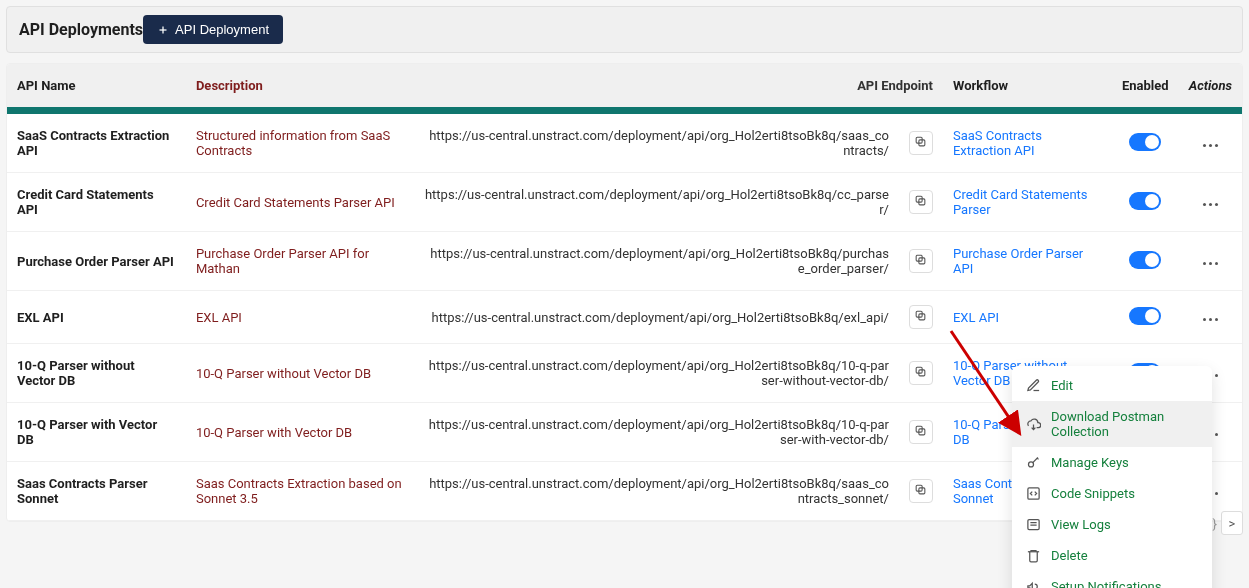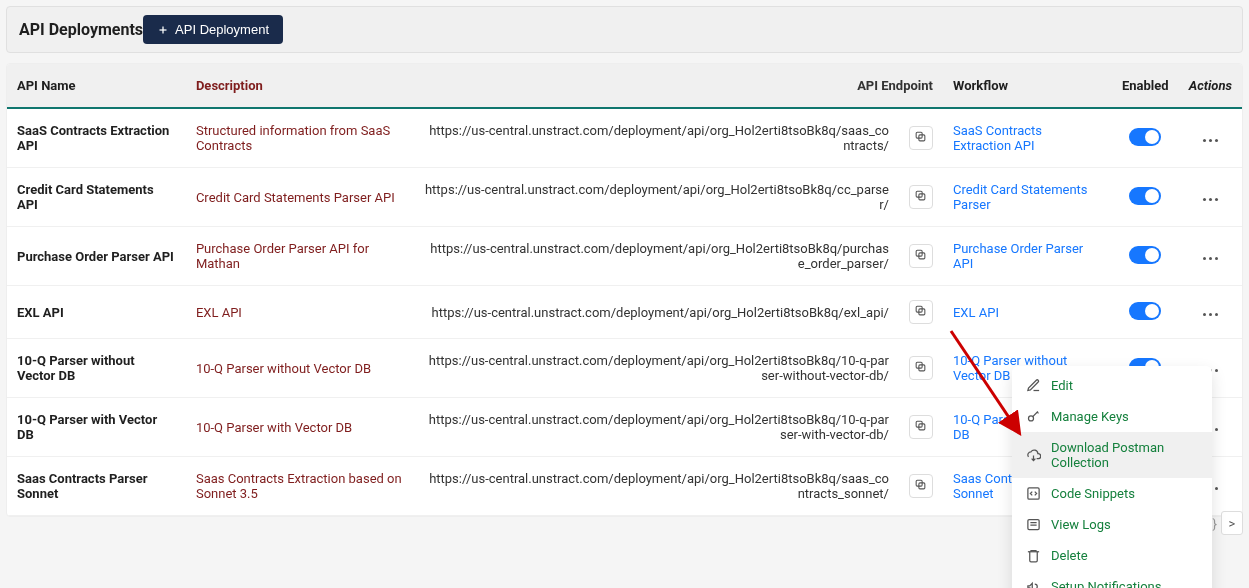--- a/index.html
+++ b/index.html
@@ -50,21 +50,21 @@
     table {
       width: 100%;
       border-collapse: collapse;
     }
     thead th {
       background: #f0f0f0;
       text-align: left;
       font-weight: 700;
       font-size: 13px;
       padding: 14px 10px;
-      border-bottom: 2px solid #0f766e;
+      border-bottom: 7px solid #0f766e;
     }
     tbody td {
       padding: 14px 10px;
       border-bottom: 1px solid #f0f0f0;
       vertical-align: middle;
       font-size: 13px;
     }
     .col-name { width: 180px; font-weight: 700; }
     .col-desc { width: 230px; color: #7f1d1d; }
     .col-endpoint { width: 490px; color: #333; word-break: break-all; text-align: right; }
@@ -325,35 +325,35 @@
 </div>
 
 <div class="menu">
   <div class="menu-item">
     <svg class="ico" viewBox="0 0 24 24" fill="none" stroke="currentColor" stroke-width="2">
         <path d="M12 20h9"></path>
         <path d="M16.5 3.5a2.1 2.1 0 0 1 3 3L7 19l-4 1 1-4Z"></path>
       </svg>
     <span>Edit</span>
   </div>
+  <div class="menu-item active">
+    <svg class="ico" viewBox="0 0 24 24" fill="none" stroke="currentColor" stroke-width="2">
+        <path d="M4 14a5 5 0 0 1 4-8 6 6 0 0 1 11 3 4 4 0 0 1 1 8h-3"></path>
+        <path d="M12 12v8"></path>
+        <path d="m9 17 3 3 3-3"></path>
+      </svg>
+    <span>Download Postman Collection</span>
+  </div>
   <div class="menu-item">
     <svg class="ico" viewBox="0 0 24 24" fill="none" stroke="currentColor" stroke-width="2">
         <circle cx="8" cy="15" r="4"></circle>
         <path d="M10.85 12.15 19 4"></path>
         <path d="m18 5 2 2"></path>
       </svg>
     <span>Manage Keys</span>
-  </div>
-  <div class="menu-item active">
-    <svg class="ico" viewBox="0 0 24 24" fill="none" stroke="currentColor" stroke-width="2">
-        <path d="M4 14a5 5 0 0 1 4-8 6 6 0 0 1 11 3 4 4 0 0 1 1 8h-3"></path>
-        <path d="M12 12v8"></path>
-        <path d="m9 17 3 3 3-3"></path>
-      </svg>
-    <span>Download Postman Collection</span>
   </div>
   <div class="menu-item">
     <svg class="ico" viewBox="0 0 24 24" fill="none" stroke="currentColor" stroke-width="2">
         <rect x="3" y="3" width="18" height="18" rx="2"></rect>
         <path d="m10 9-3 3 3 3"></path>
         <path d="m14 9 3 3-3 3"></path>
       </svg>
     <span>Code Snippets</span>
   </div>
   <div class="menu-item">

